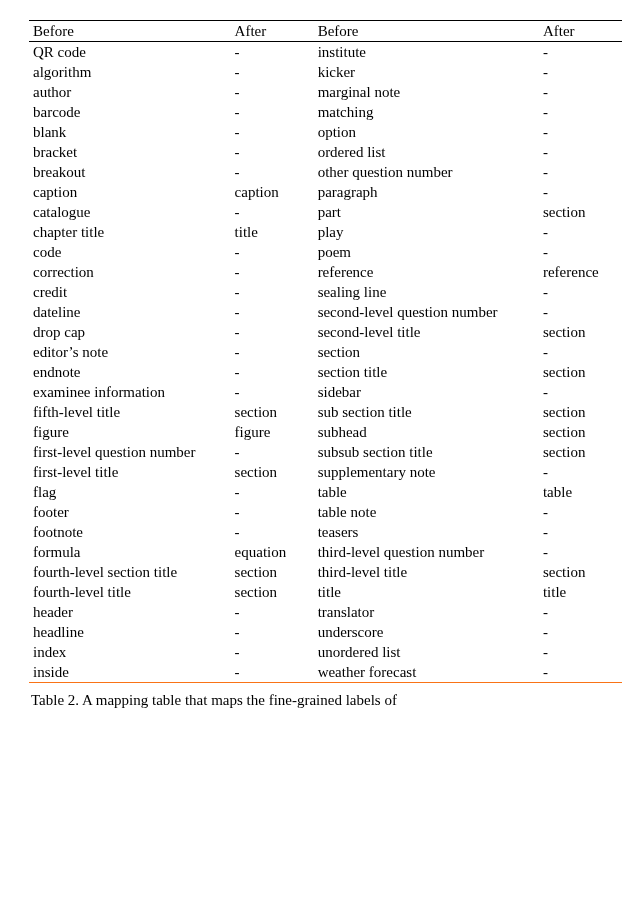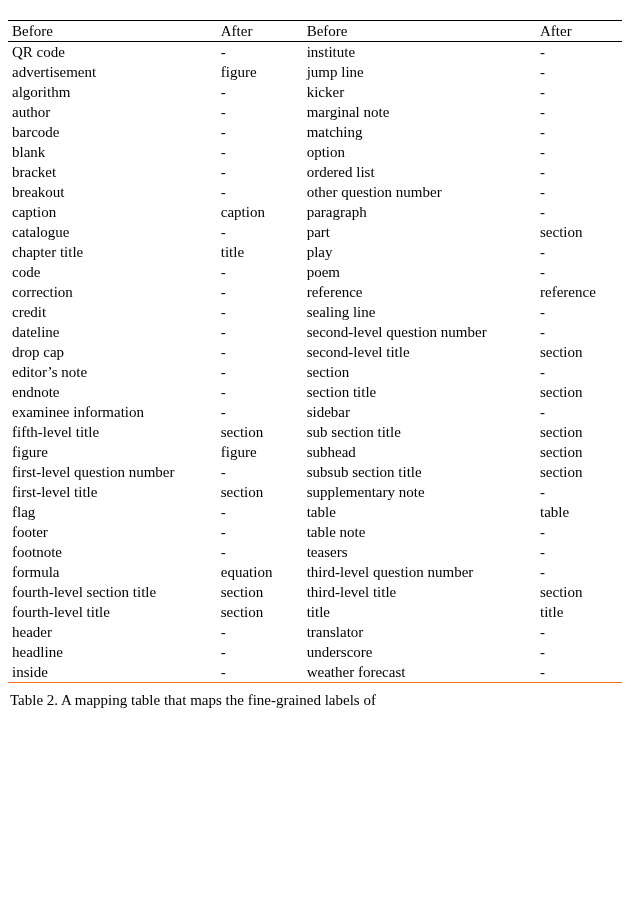--- a/index.html
+++ b/index.html
@@ -6,21 +6,21 @@
     margin: 0;
     padding: 0;
     background: #fff;
     font-family: "Times New Roman", Times, serif;
     font-size: 15px;
     color: #000;
   }
   .page {
     width: 640px;
     box-sizing: border-box;
-    padding: 20px 18px 10px 8px;
+    padding: 20px 18px 10px 29px;
   }
   table.map {
     width: 100%;
     border-collapse: collapse;
     font-size: 15px;
   }
   table.map th, table.map td {
     text-align: left;
     padding: 1.5px 4px;
     font-weight: normal;
@@ -67,26 +67,20 @@
     </thead>
     <tbody>
 
     <tr>
           <td>QR code</td>
           <td>-</td>
           <td>institute</td>
           <td>-</td>
         </tr>
         <tr>
-          <td>advertisement</td>
-          <td>figure</td>
-          <td>jump line</td>
-          <td>-</td>
-        </tr>
-        <tr>
           <td>algorithm</td>
           <td>-</td>
           <td>kicker</td>
           <td>-</td>
         </tr>
         <tr>
           <td>author</td>
           <td>-</td>
           <td>marginal note</td>
           <td>-</td>
@@ -247,20 +241,26 @@
           <td>translator</td>
           <td>-</td>
         </tr>
         <tr>
           <td>headline</td>
           <td>-</td>
           <td>underscore</td>
           <td>-</td>
         </tr>
         <tr>
+          <td>index</td>
+          <td>-</td>
+          <td>unordered list</td>
+          <td>-</td>
+        </tr>
+        <tr>
           <td>inside</td>
           <td>-</td>
           <td>weather forecast</td>
           <td>-</td>
         </tr>
       </tbody>
   </table>
 
   <div class="caption">Table 2.  A mapping table that maps the fine-grained labels of</div>
 

